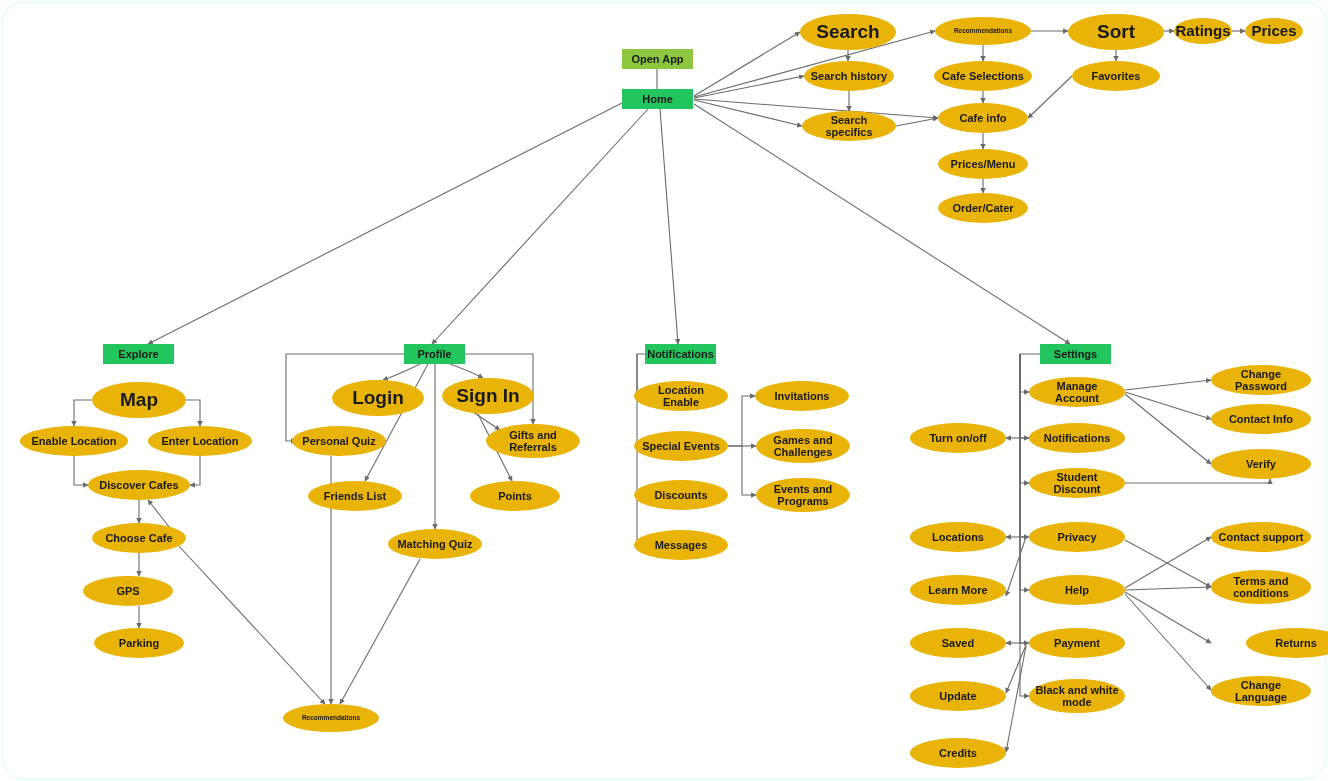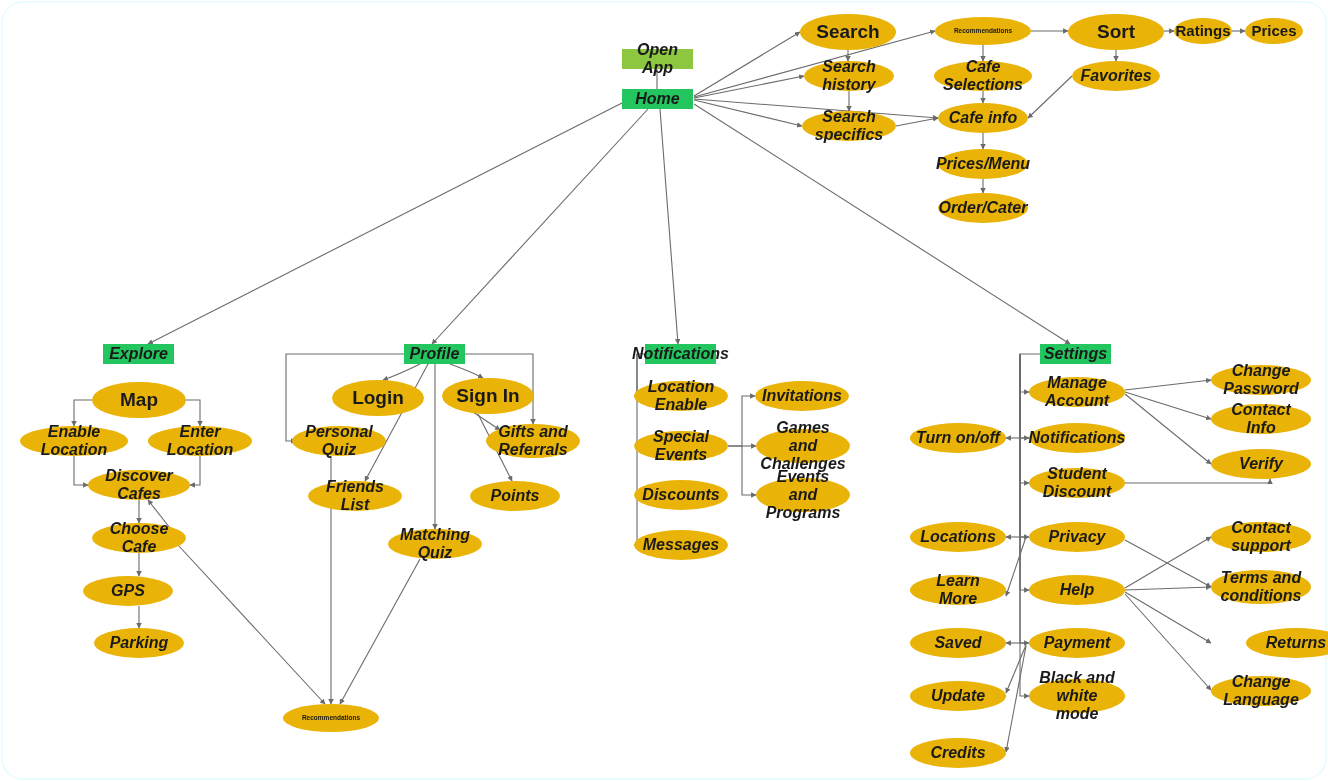--- a/index.html
+++ b/index.html
@@ -59,21 +59,21 @@
   .ellipse {
     background: #eab308;
     border-radius: 50%;
   }
   .rect {
     border-radius: 0;
   }
   .rect.green { background: #8dc63f; }
   .rect.pink  { background: #22c55e; }
   .node.sz-xl  { font-size: 19px; }
-  .node.sz-md  { font-size: 16px; font-style: italic; }
+  .node.sz-md  { font-size: 11px; }
   .node.sz-sm  { font-size: 15px; justify-content: center; }
   .node.sz-xs  { font-size: 6.5px; font-weight: bold; }
   .node span { display: block; padding: 0 6px; }
 </style>
 </head>
 <body>
 
 <div id="canvas">
   <div id="frame"></div>
 

